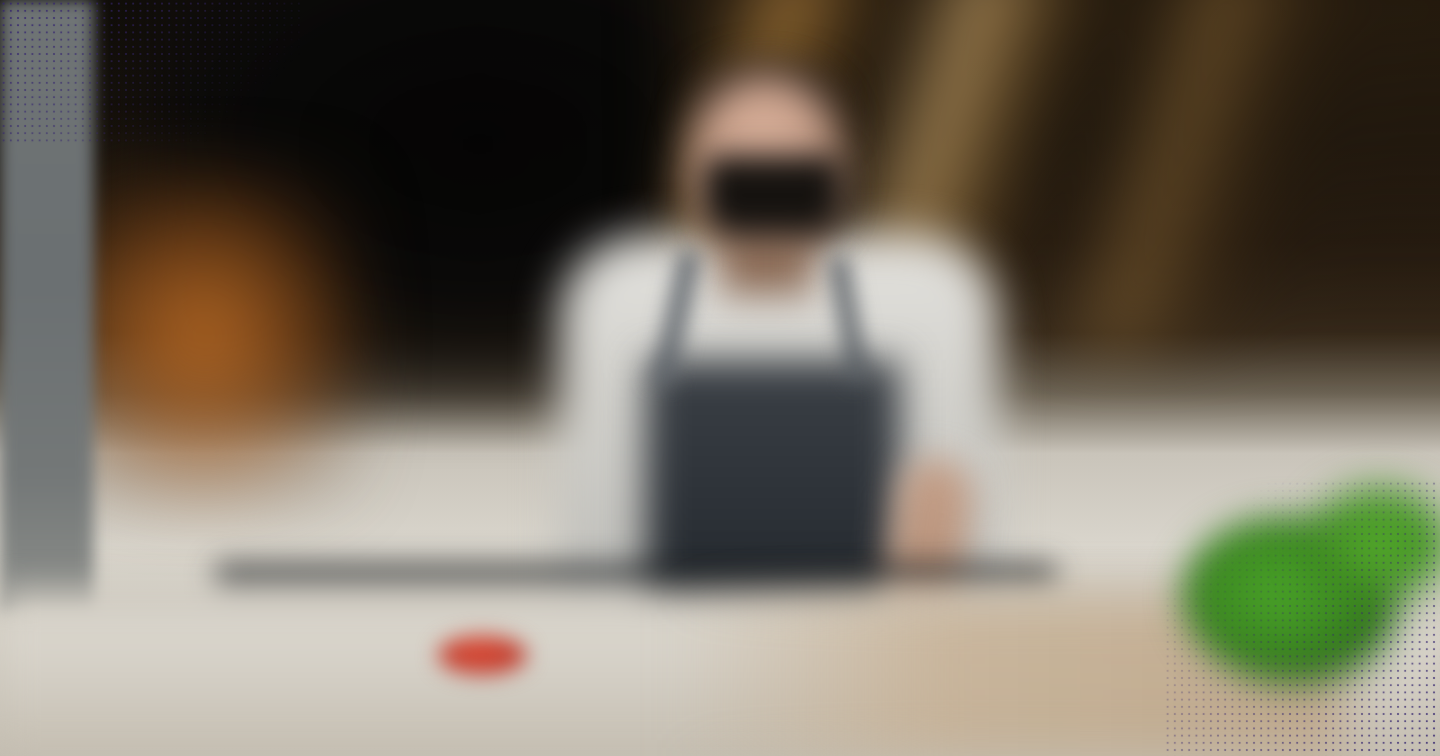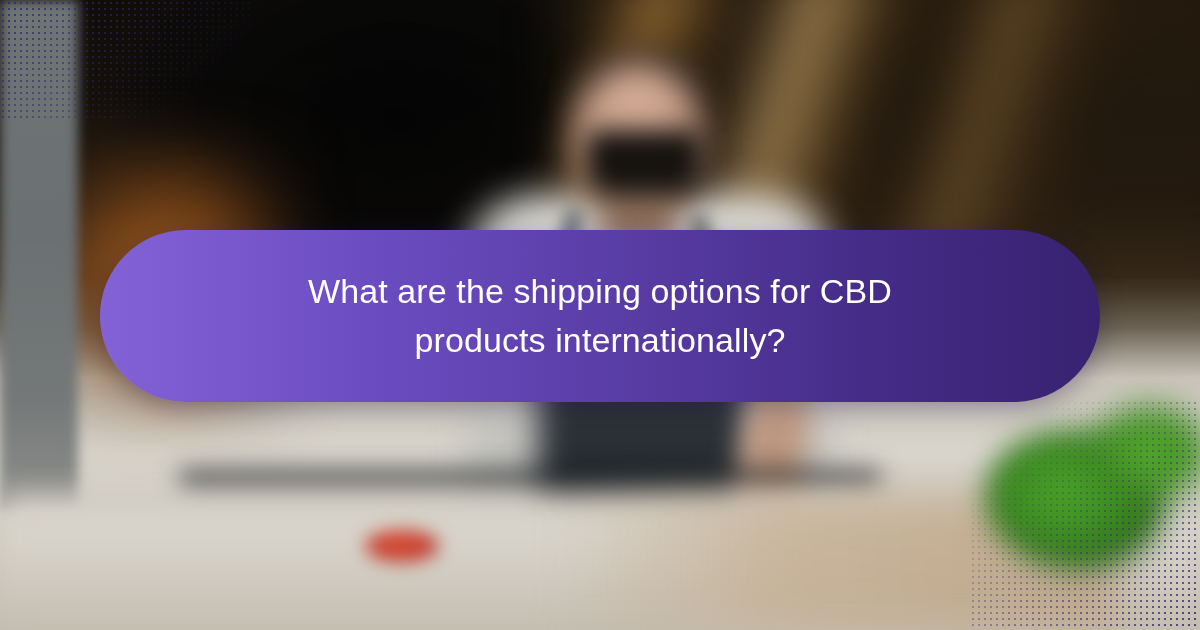--- a/index.html
+++ b/index.html
@@ -301,17 +301,14 @@
     <div class="bg-counter"></div>
     <div class="bg-counter-warm"></div>
     <div class="bg-tomato"></div>
     <div class="bg-herb"></div>
     <div class="bg-herb2"></div>
   </div>
 
   <div class="dots dots-tl"></div>
   <div class="dots dots-br"></div>
 
-  <div class="question-pill">
-    <div class="question-text">What are the shipping options for CBD products internationally?</div>
-  </div>
 
 </div>
 
 </body></html>

